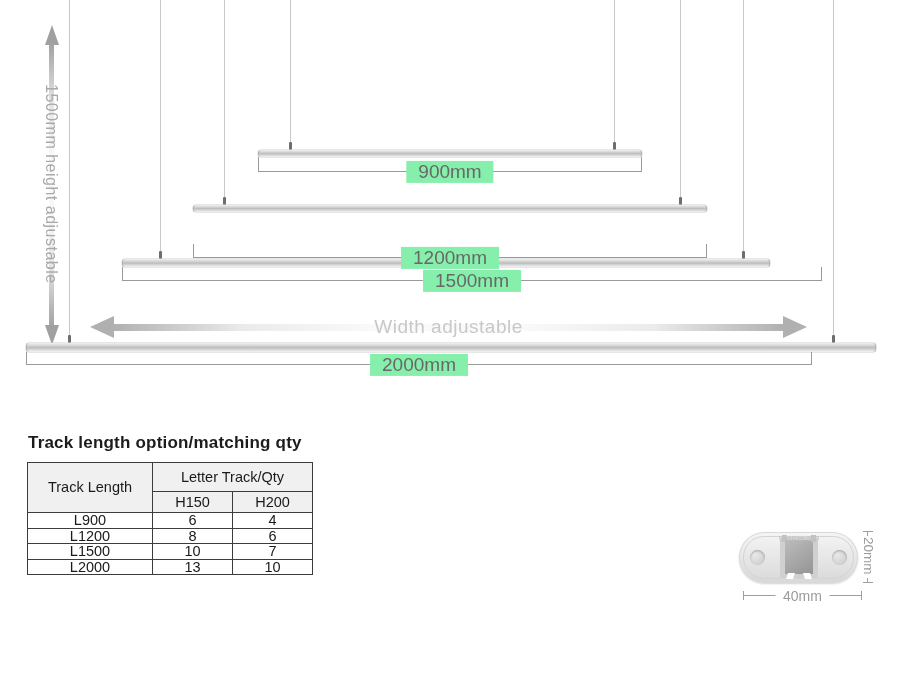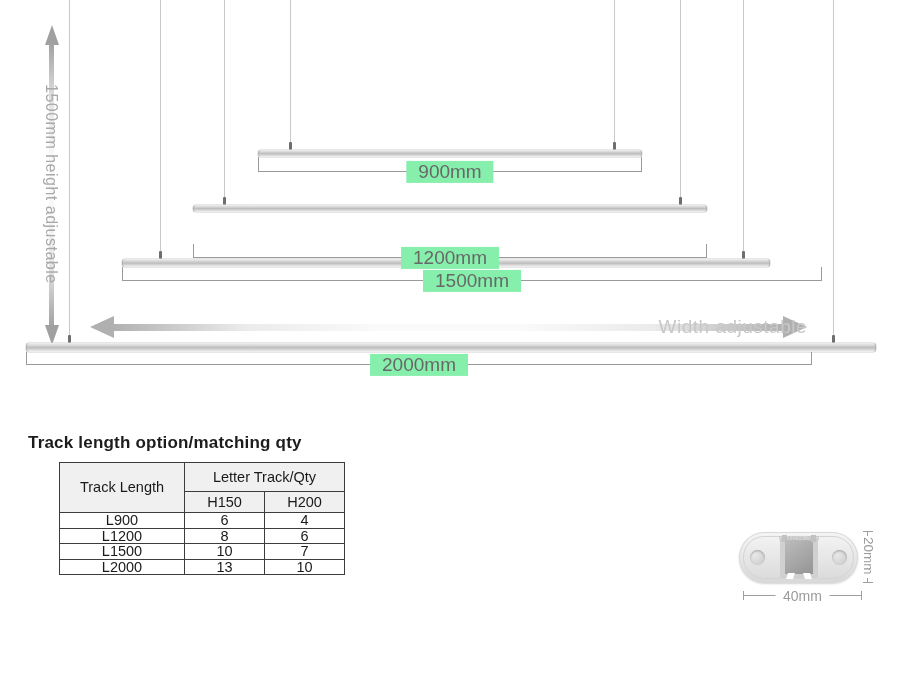--- a/index.html
+++ b/index.html
@@ -66,32 +66,31 @@
     border-top:11px solid transparent; border-bottom:11px solid transparent;
     border-right:24px solid #b0b0b0;
   }
   .ah-right {
     position:absolute; right:0; top:0; width:0; height:0;
     border-top:11px solid transparent; border-bottom:11px solid transparent;
     border-left:24px solid #b0b0b0;
   }
   .h-arrow-label {
     position:absolute; width:100%; top:50%; transform:translateY(-50%);
-    text-align:right; font-size:19px; color:#c8c8c8; letter-spacing:0.5px;
+    text-align:center; font-size:19px; color:#c8c8c8; letter-spacing:0.5px;
   }
   
   .spec-title {
     position:absolute; left:28px; top:433px;
     font-size:17px; font-weight:bold; color:#1c1c1c; letter-spacing:0.2px;
   }
   .spec-table {
     position:absolute; left:27px; top:462px;
     border-collapse:collapse; font-size:14.5px; color:#1a1a1a;
     table-layout:fixed;
-    margin-left:32px;
   }
   .spec-table th, .spec-table td {
     border:1px solid #3c3c3c; text-align:center; vertical-align:middle;
     font-weight:normal; padding:0; line-height:1;
   }
   .spec-table th { background:#f0f0f0; }
   .col-len { width:125px; } .col-q { width:80px; }
   .row-h1 { height:29px; } .row-h2 { height:21px; } .row-d { height:14px; }
   
   .plate {

